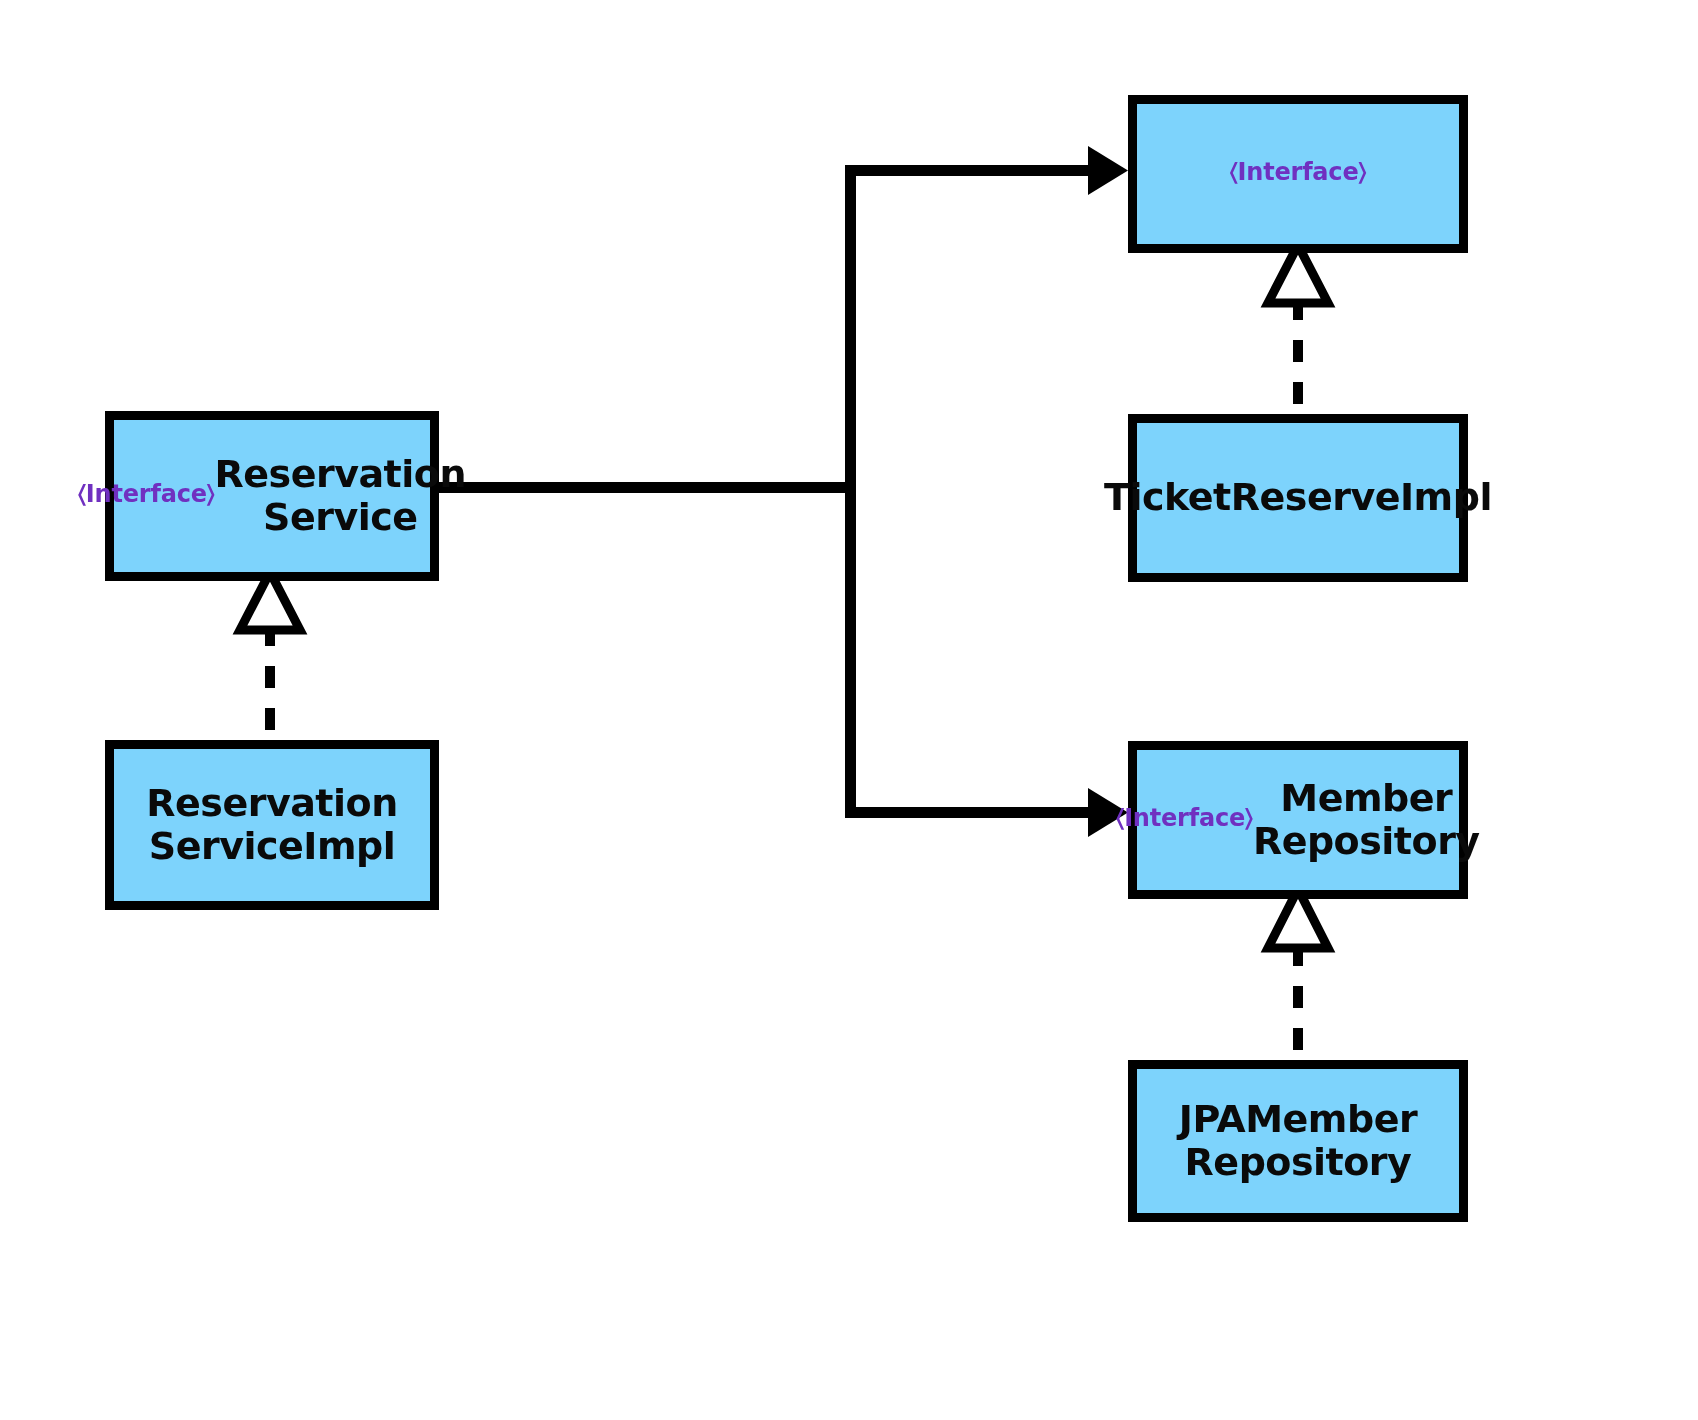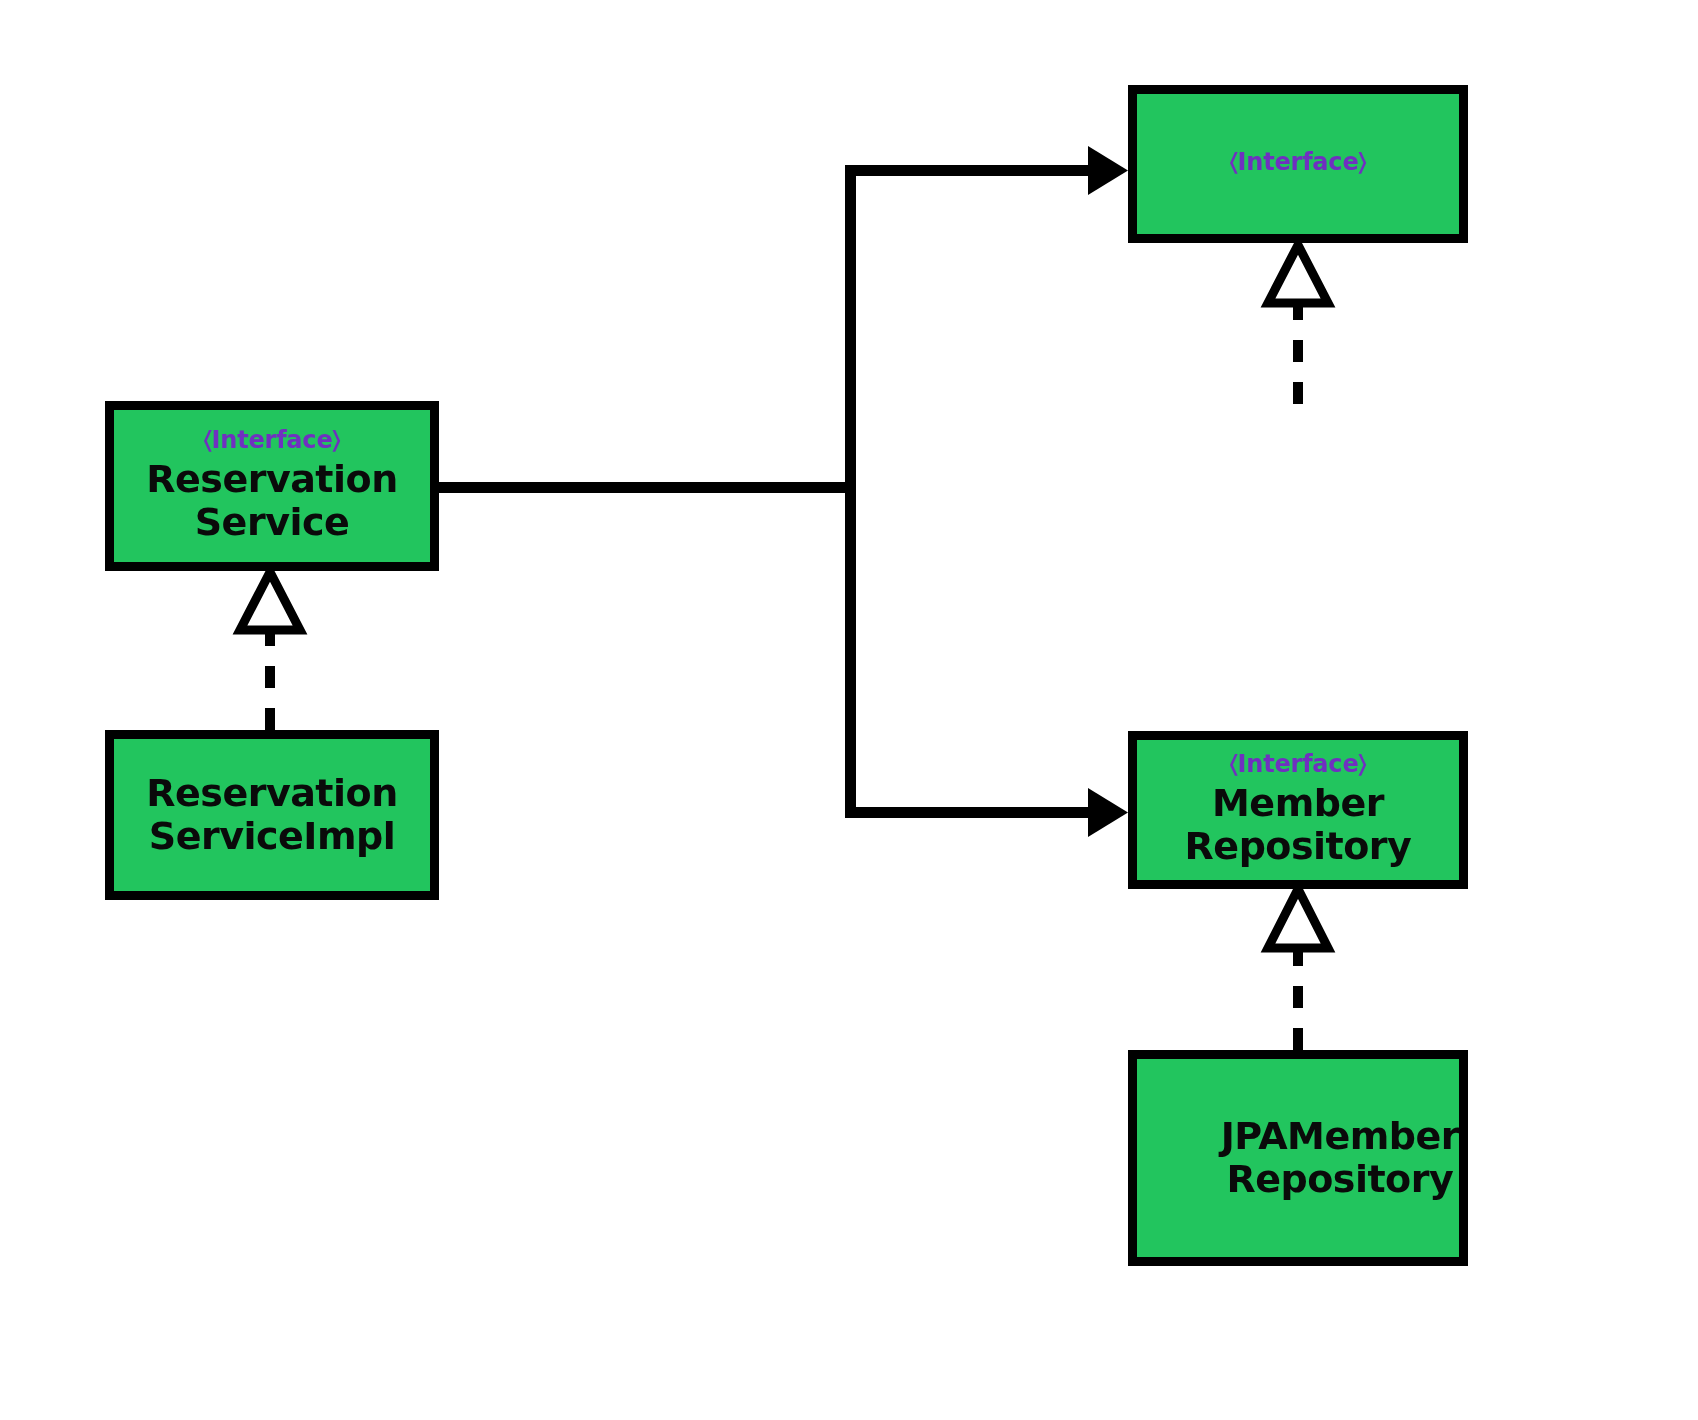--- a/index.html
+++ b/index.html
@@ -12,27 +12,28 @@
     width: 1698px;
     height: 1420px;
     background: #ffffff;
     overflow: hidden;
     font-family: "DejaVu Sans", "Liberation Sans", sans-serif;
   }
   .uml-box {
     position: absolute;
     box-sizing: border-box;
     border: 9px solid #000000;
-    background: #22c55e;
+    background: #7dd3fc;
     display: flex;
-    flex-direction: column;
+    flex-direction: row;
     align-items: center;
     justify-content: center;
     text-align: center;
     z-index: 5;
+    margin-top: 10px;
   }
   .stereotype {
     color: #7030c0;
     font-size: 24px;
     font-weight: 700;
     letter-spacing: -0.2px;
     line-height: 1.1;
     margin-bottom: 4px;
     font-family: "DejaVu Sans", "Liberation Sans", sans-serif;
   }
@@ -86,36 +87,39 @@
     <polygon points="270,572 240,630 300,630" fill="#ffffff" stroke="#000000" stroke-width="9" stroke-linejoin="miter"></polygon>
 
     <line x1="1298" y1="1050" x2="1298" y2="948" stroke="#000000" stroke-width="10" stroke-dasharray="22,20"></line>
     <polygon points="1298,889 1268,948 1328,948" fill="#ffffff" stroke="#000000" stroke-width="9" stroke-linejoin="miter"></polygon>
   </svg>
 
   <div class="uml-box" style="left:1128px; top:85px; width:340px; height:158px;">
     <div class="stereotype">〈Interface〉</div>
   </div>
 
+  <div class="uml-box" style="left:1128px; top:404px; width:340px; height:168px;">
+    <div class="classname">TicketReserveImpl</div>
+  </div>
 
   <div class="uml-box" style="left:105px; top:401px; width:334px; height:170px;">
     <div class="stereotype">〈Interface〉</div>
     <div class="classname">Reservation
 Service</div>
   </div>
 
   <div class="uml-box" style="left:105px; top:730px; width:334px; height:170px;">
     <div class="classname">Reservation
 ServiceImpl</div>
   </div>
 
   <div class="uml-box" style="left:1128px; top:731px; width:340px; height:158px;">
     <div class="stereotype">〈Interface〉</div>
     <div class="classname">Member
 Repository</div>
   </div>
 
-  <div class="uml-box" style="left:1128px; top:1050px; width:340px; height:216px;align-items:flex-end;">
+  <div class="uml-box" style="left:1128px; top:1050px; width:340px; height:162px;">
     <div class="classname">JPAMember
 Repository</div>
   </div>
 
 </div>
 
 </body></html>

